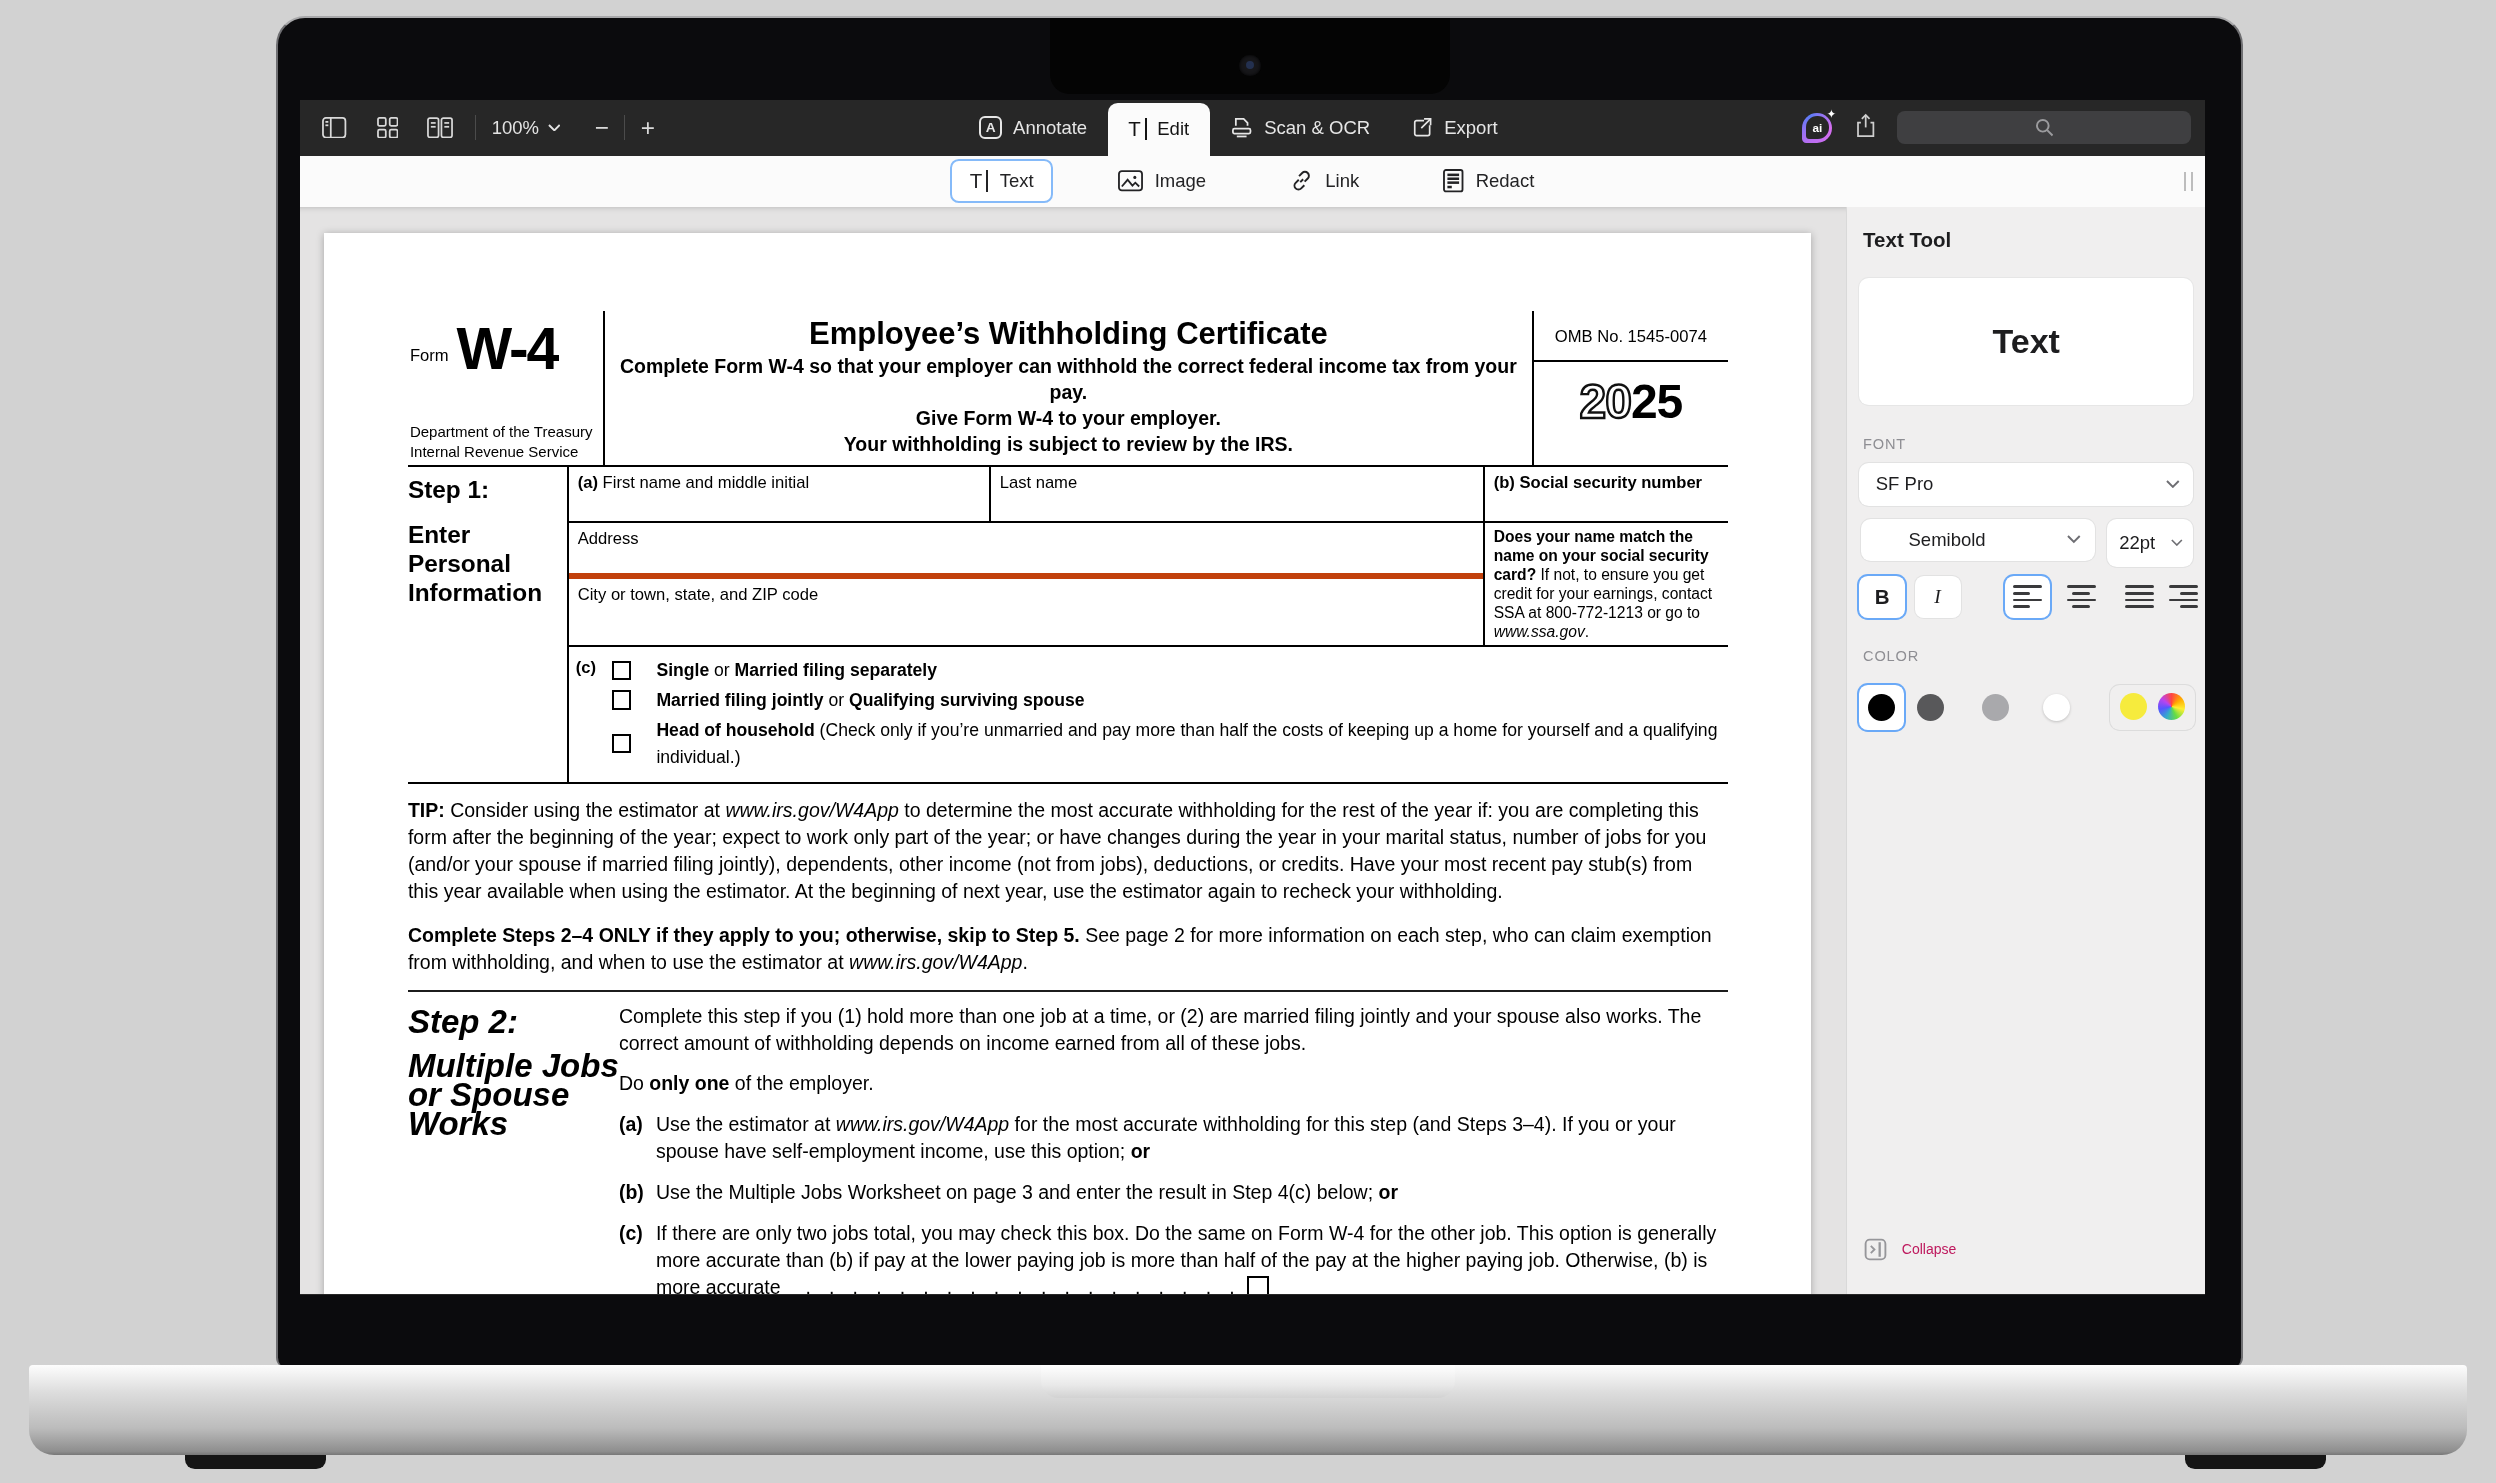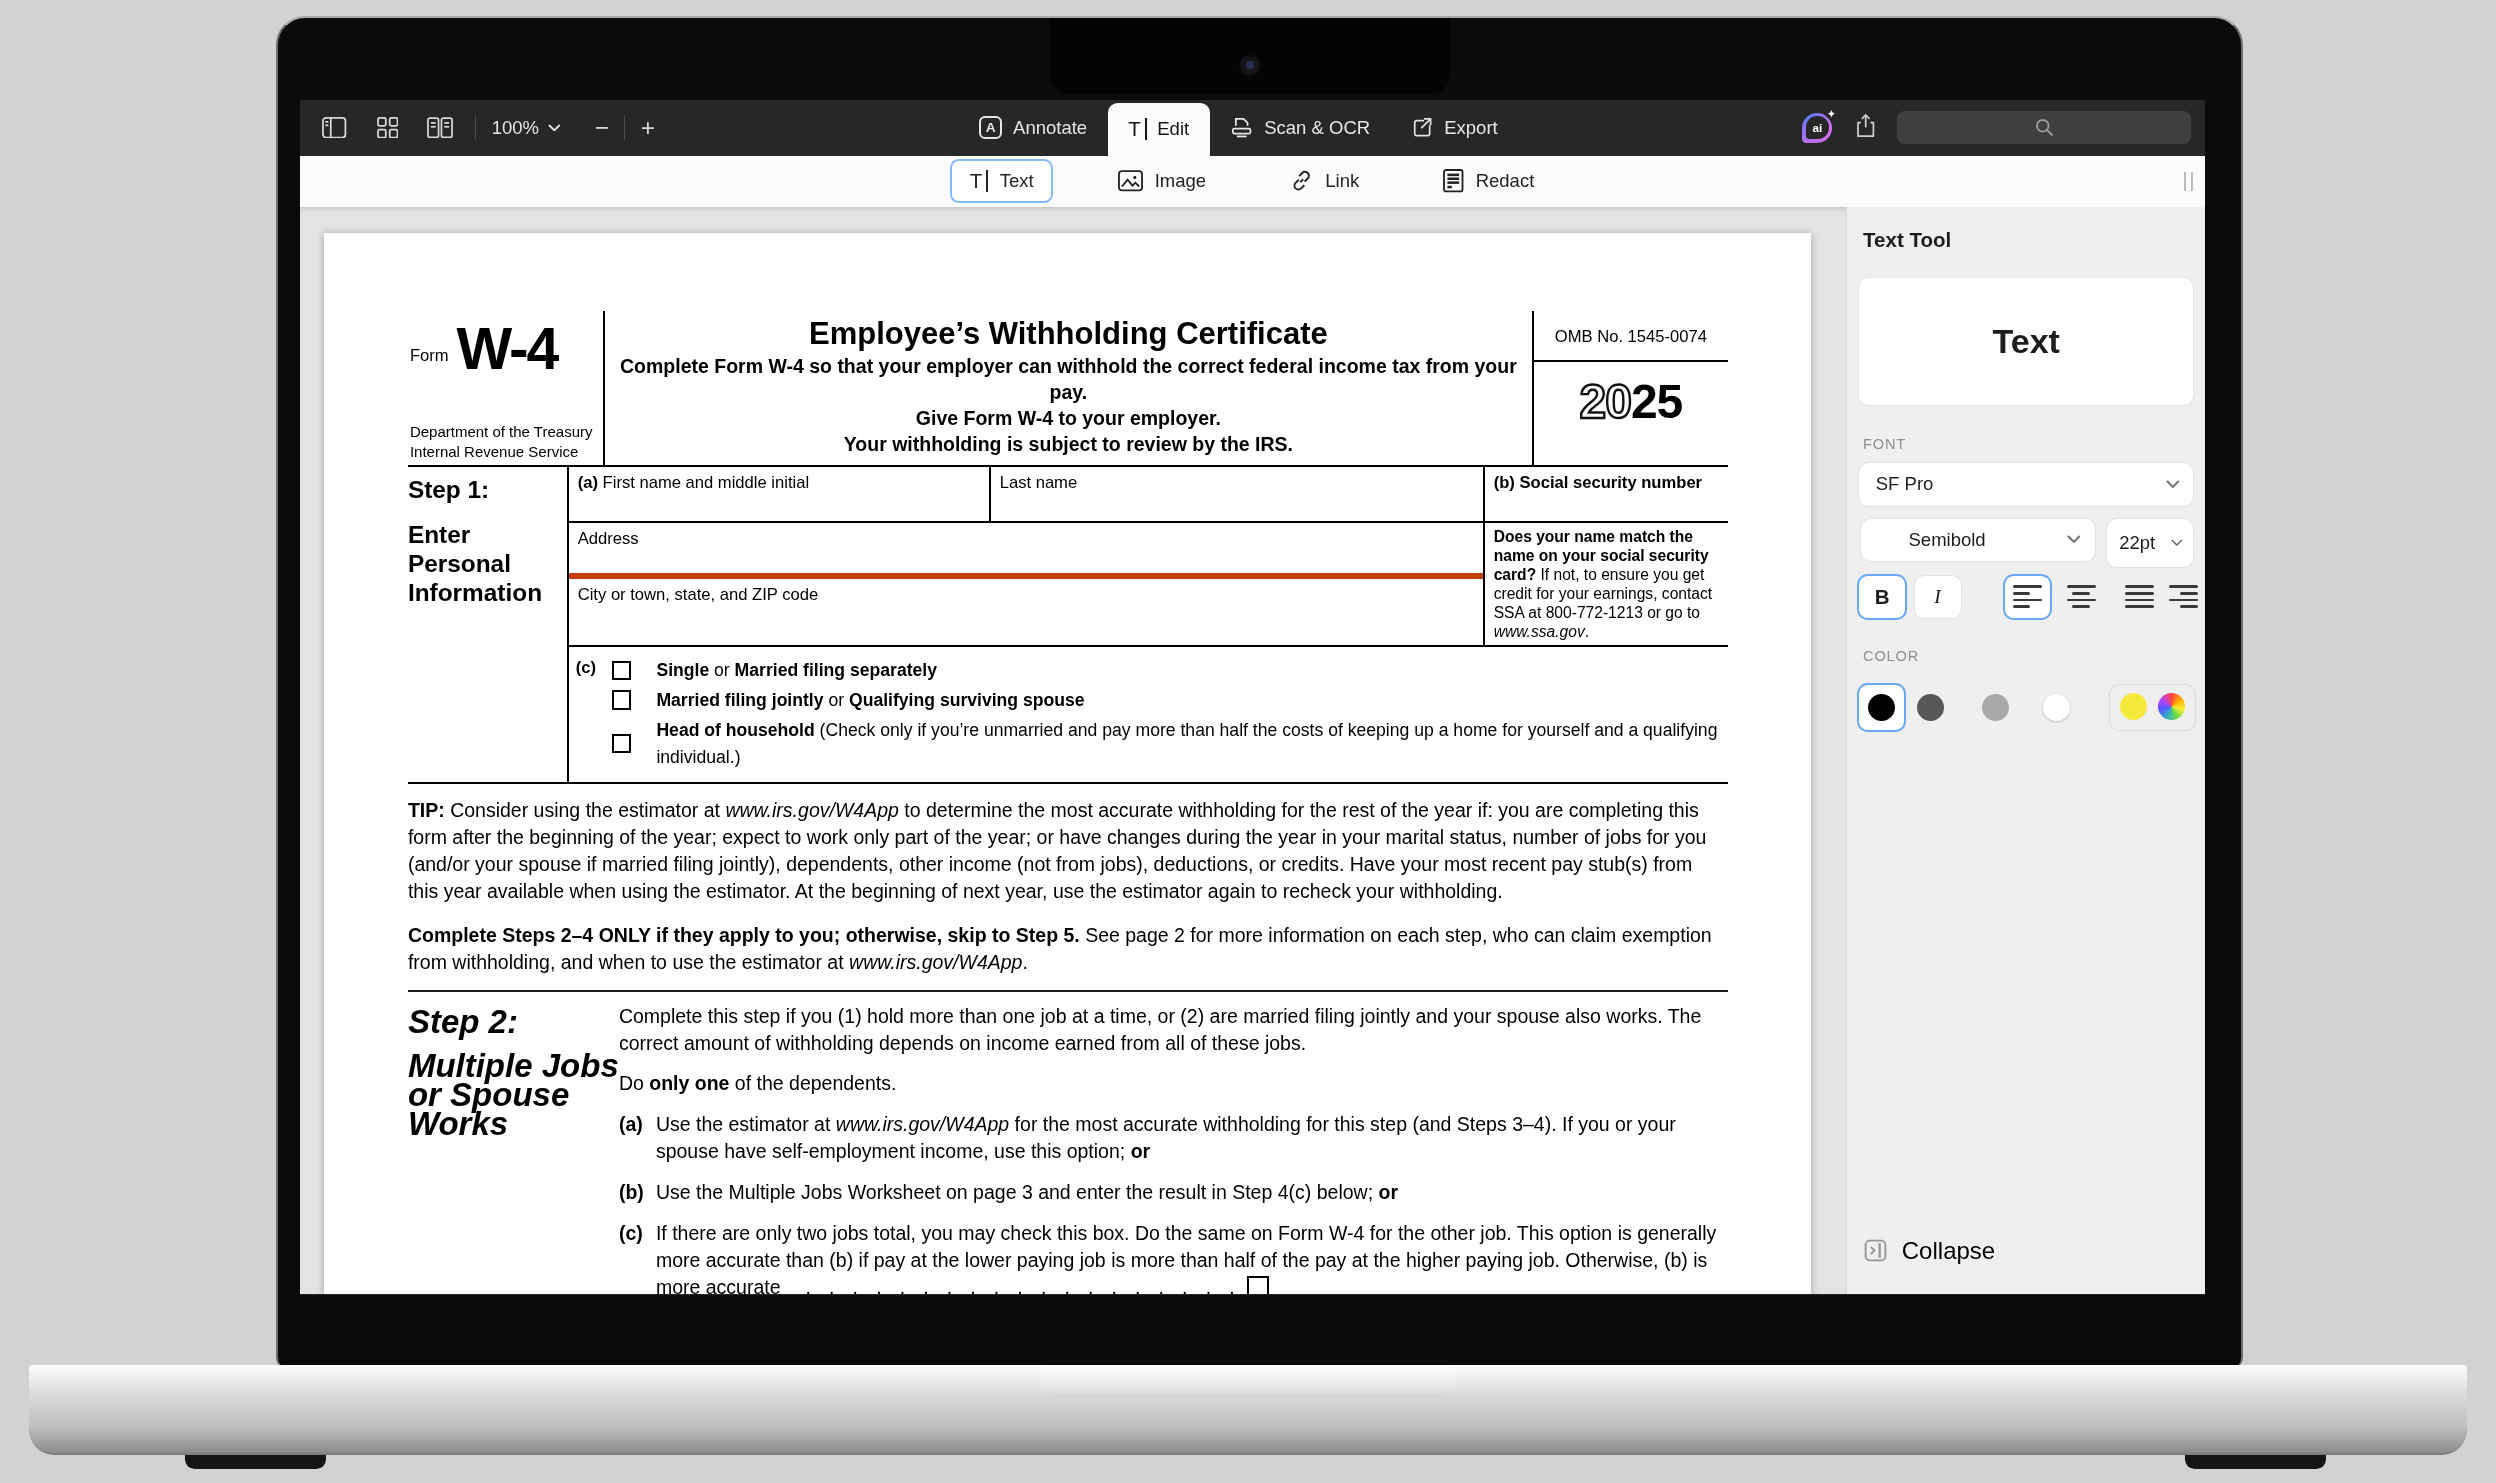--- a/index.html
+++ b/index.html
@@ -133,21 +133,21 @@
   .al { display:flex; flex-direction:column; gap:3.9px; width:29px; }
   .al i { height:2.9px; background:#3a3a3c; border-radius:1.5px; }
   .al.left i:nth-child(2n){ width:62%; } .al.left { align-items:flex-start; }
   .al.center { align-items:center; } .al.center i:nth-child(2n){ width:62%; }
   .al.justify i { width:100%; }
   .al.right { align-items:flex-end; } .al.right i:nth-child(2n){ width:62%; }
   .al i { width:100%; }
   .swatch { position:absolute; width:27px; height:27px; border-radius:50%; top:487px; }
   .sw-group { position:absolute; left:263px; top:478px; width:85px; height:45px; border-radius:9.8px;
               box-shadow:0 0 0 1px #dcdcdc; }
-  .collapse { position:absolute; left:16.6px; top:1030px; display:flex; align-items:center; gap:13.7px; color:#000000; font-size:24px; }
+  .collapse { position:absolute; left:16.6px; top:1030px; display:flex; align-items:center; gap:13.7px; color:#be185d; font-size:14px; }
 </style>
 </head>
 <body>
 
 <div class="stage">
 
   <div class="lid">
     <div class="notch">
       <div class="camera"></div>
     </div>
@@ -351,21 +351,21 @@
               <div class="f-s24"><span class="b">Complete Steps 2–4 ONLY if they apply to you; otherwise, skip to Step 5. </span><span>See page 2 for more information on each step, who can claim exemption from withholding, and when to use the estimator at </span><span class="i">www.irs.gov/W4App</span><span>.</span></div>
               <div class="f-rule"></div>
 
               <div class="f-step2">
                 <div class="s2-label">
                   <div class="head">Step 2:</div>
                   <div>Multiple Jobs or Spouse Works</div>
                 </div>
                 <div class="s2-content">
                   <div class="s2-p">Complete this step if you (1) hold more than one job at a time, or (2) are married filing jointly and your spouse also works. The correct amount of withholding depends on income earned from all of these jobs.</div>
-                  <div class="s2-p"><span>Do </span><span class="b">only one</span><span> of the dependents.</span></div>
+                  <div class="s2-p"><span>Do </span><span class="b">only one</span><span> of the employer.</span></div>
                   <div class="s2-item">
                     <div class="s2-marker">(a)</div>
                     <div class="s2-text"><span>Use the estimator at </span><span class="i">www.irs.gov/W4App</span><span> for the most accurate withholding for this step (and Steps 3–4). If you or your spouse have self-employment income, use this option; </span><span class="b">or</span></div>
                   </div>
                   <div class="s2-item">
                     <div class="s2-marker">(b)</div>
                     <div class="s2-text"><span>Use the Multiple Jobs Worksheet on page 3 and enter the result in Step 4(c) below; </span><span class="b">or</span></div>
                   </div>
                   <div class="s2-item">
                     <div class="s2-marker">(c)</div>

